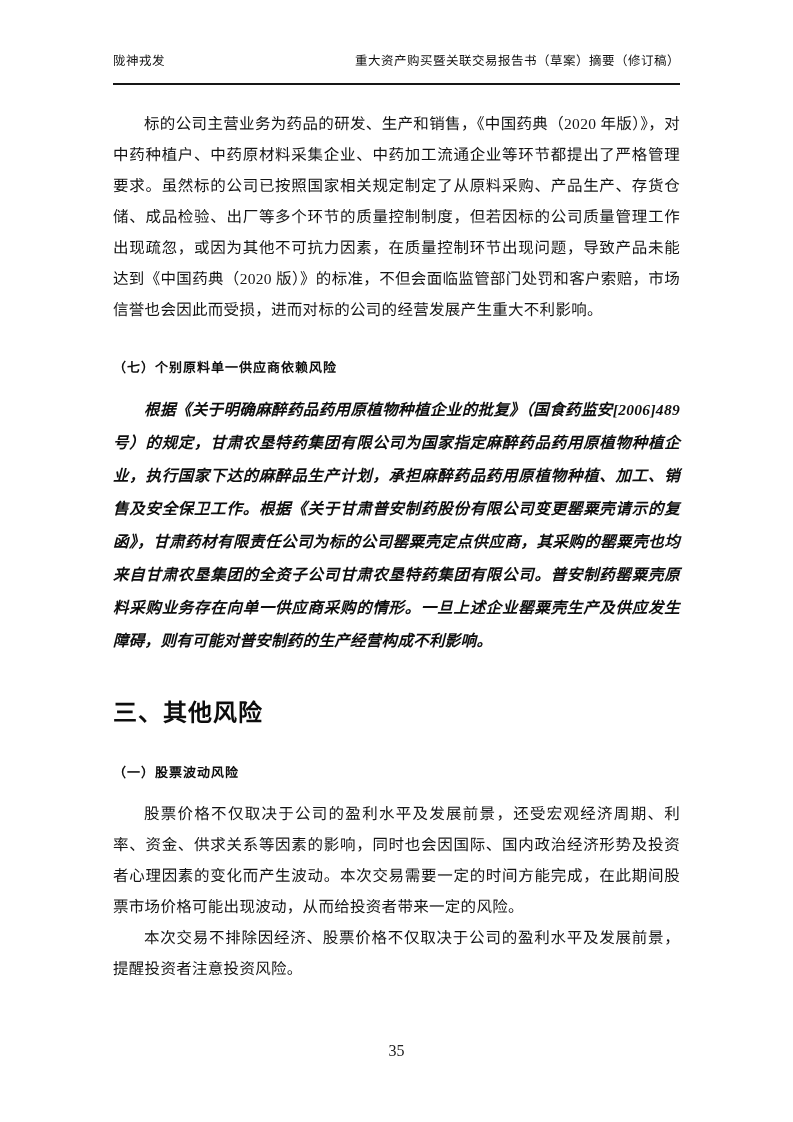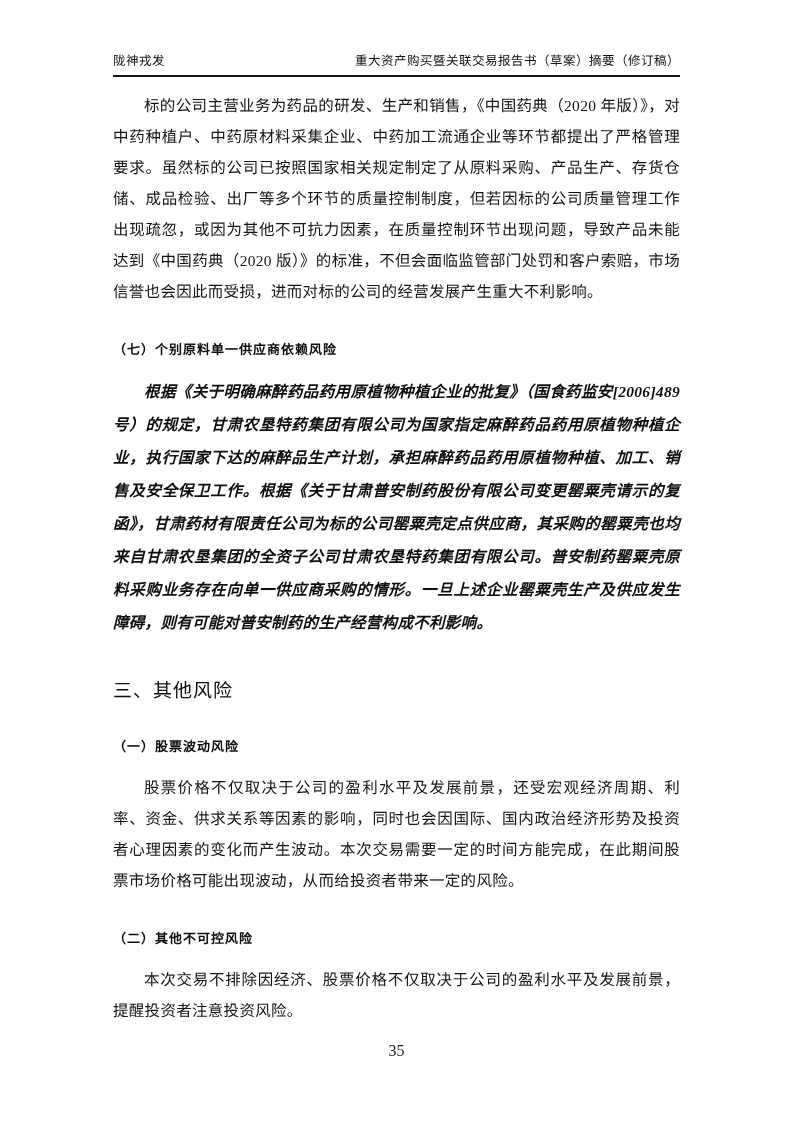--- a/index.html
+++ b/index.html
@@ -20,41 +20,41 @@
     overflow: hidden;
   }
   .doc-header {
     display: flex;
     justify-content: space-between;
     align-items: flex-end;
     font-size: 12.5px;
     letter-spacing: 0.5px;
     color: #111111;
     border-bottom: 2px solid #161616;
-    padding-bottom: 6px;
+    padding-bottom: 14px;
   }
   .doc-header .hdr-left { white-space: nowrap; }
   .doc-header .hdr-right { white-space: nowrap; }
 
   .body-para {
     margin: 0;
     font-size: 15.5px;
     line-height: 31px;
     text-align: justify;
     text-indent: 2em;
     letter-spacing: 0.3px;
     color: #141414;
   }
-  .para-first { margin-top: 13px; }
+  .para-first { margin-top: 23px; }
 
   .h-level1 {
     margin: 36px 0 0 0;
     font-family: "Liberation Sans", "DejaVu Sans", sans-serif;
-    font-size: 19px;
-    font-weight: normal;
+    font-size: 24px;
+    font-weight: bold;
     color: #0d0d0d;
     letter-spacing: 1px;
   }
   .h-level2 {
     margin: 32px 0 17px 0;
     font-family: "Liberation Sans", "DejaVu Sans", sans-serif;
     font-size: 13px;
     font-weight: bold;
     color: #0d0d0d;
     letter-spacing: 1px;
@@ -96,21 +96,20 @@
     <h2 class="h-level2">（七）个别原料单一供应商依赖风险</h2>
 
     <p class="body-para emphasis-para">根据《关于明确麻醉药品药用原植物种植企业的批复》（国食药监安[2006]489 号）的规定，甘肃农垦特药集团有限公司为国家指定麻醉药品药用原植物种植企业，执行国家下达的麻醉品生产计划，承担麻醉药品药用原植物种植、加工、销售及安全保卫工作。根据《关于甘肃普安制药股份有限公司变更罂粟壳请示的复函》，甘肃药材有限责任公司为标的公司罂粟壳定点供应商，其采购的罂粟壳也均来自甘肃农垦集团的全资子公司甘肃农垦特药集团有限公司。普安制药罂粟壳原料采购业务存在向单一供应商采购的情形。一旦上述企业罂粟壳生产及供应发生障碍，则有可能对普安制药的生产经营构成不利影响。</p>
 
     <h1 class="h-level1">三、其他风险</h1>
 
     <h2 class="h-level2 h-after-h1">（一）股票波动风险</h2>
 
     <p class="body-para">股票价格不仅取决于公司的盈利水平及发展前景，还受宏观经济周期、利率、资金、供求关系等因素的影响，同时也会因国际、国内政治经济形势及投资者心理因素的变化而产生波动。本次交易需要一定的时间方能完成，在此期间股票市场价格可能出现波动，从而给投资者带来一定的风险。</p>
 
-    <h2 class="h-level2">（二）其他不可控风险</h2>
 
     <p class="body-para">本次交易不排除因经济、股票价格不仅取决于公司的盈利水平及发展前景，提醒投资者注意投资风险。</p>
 
   </main>
 
   <footer class="doc-footer">
     <span>35</span>
   </footer>
 
 </div>

